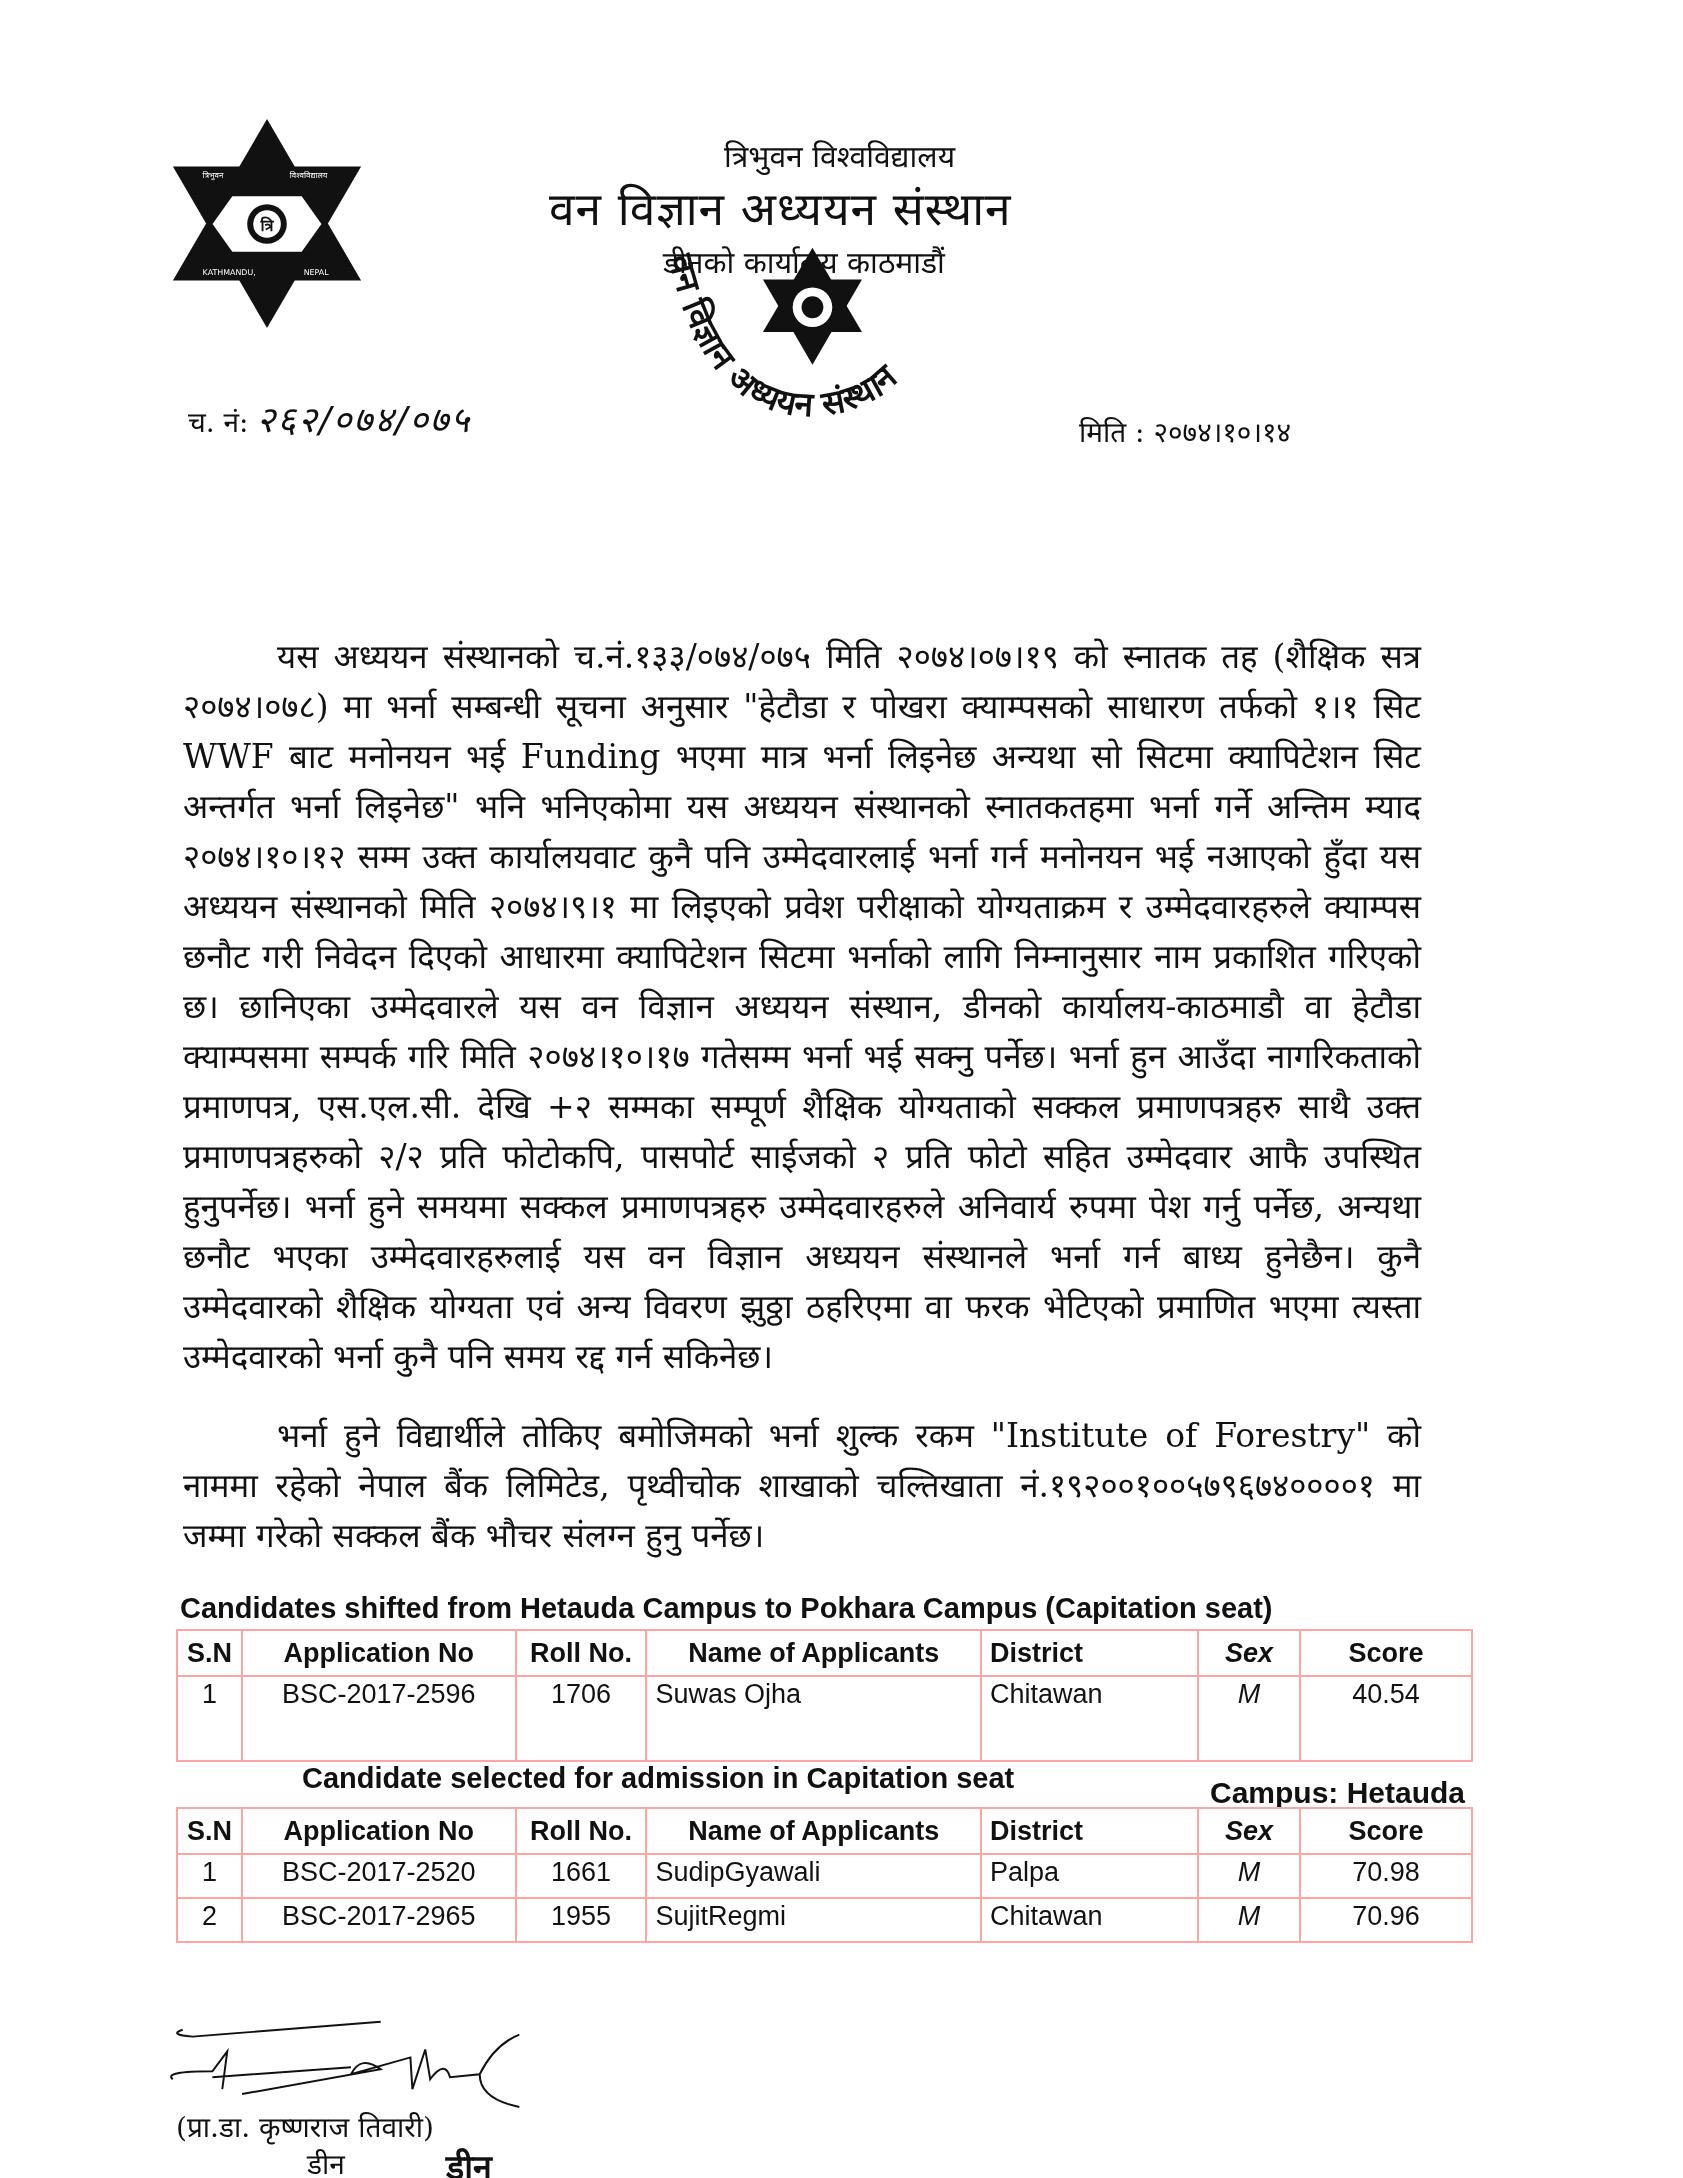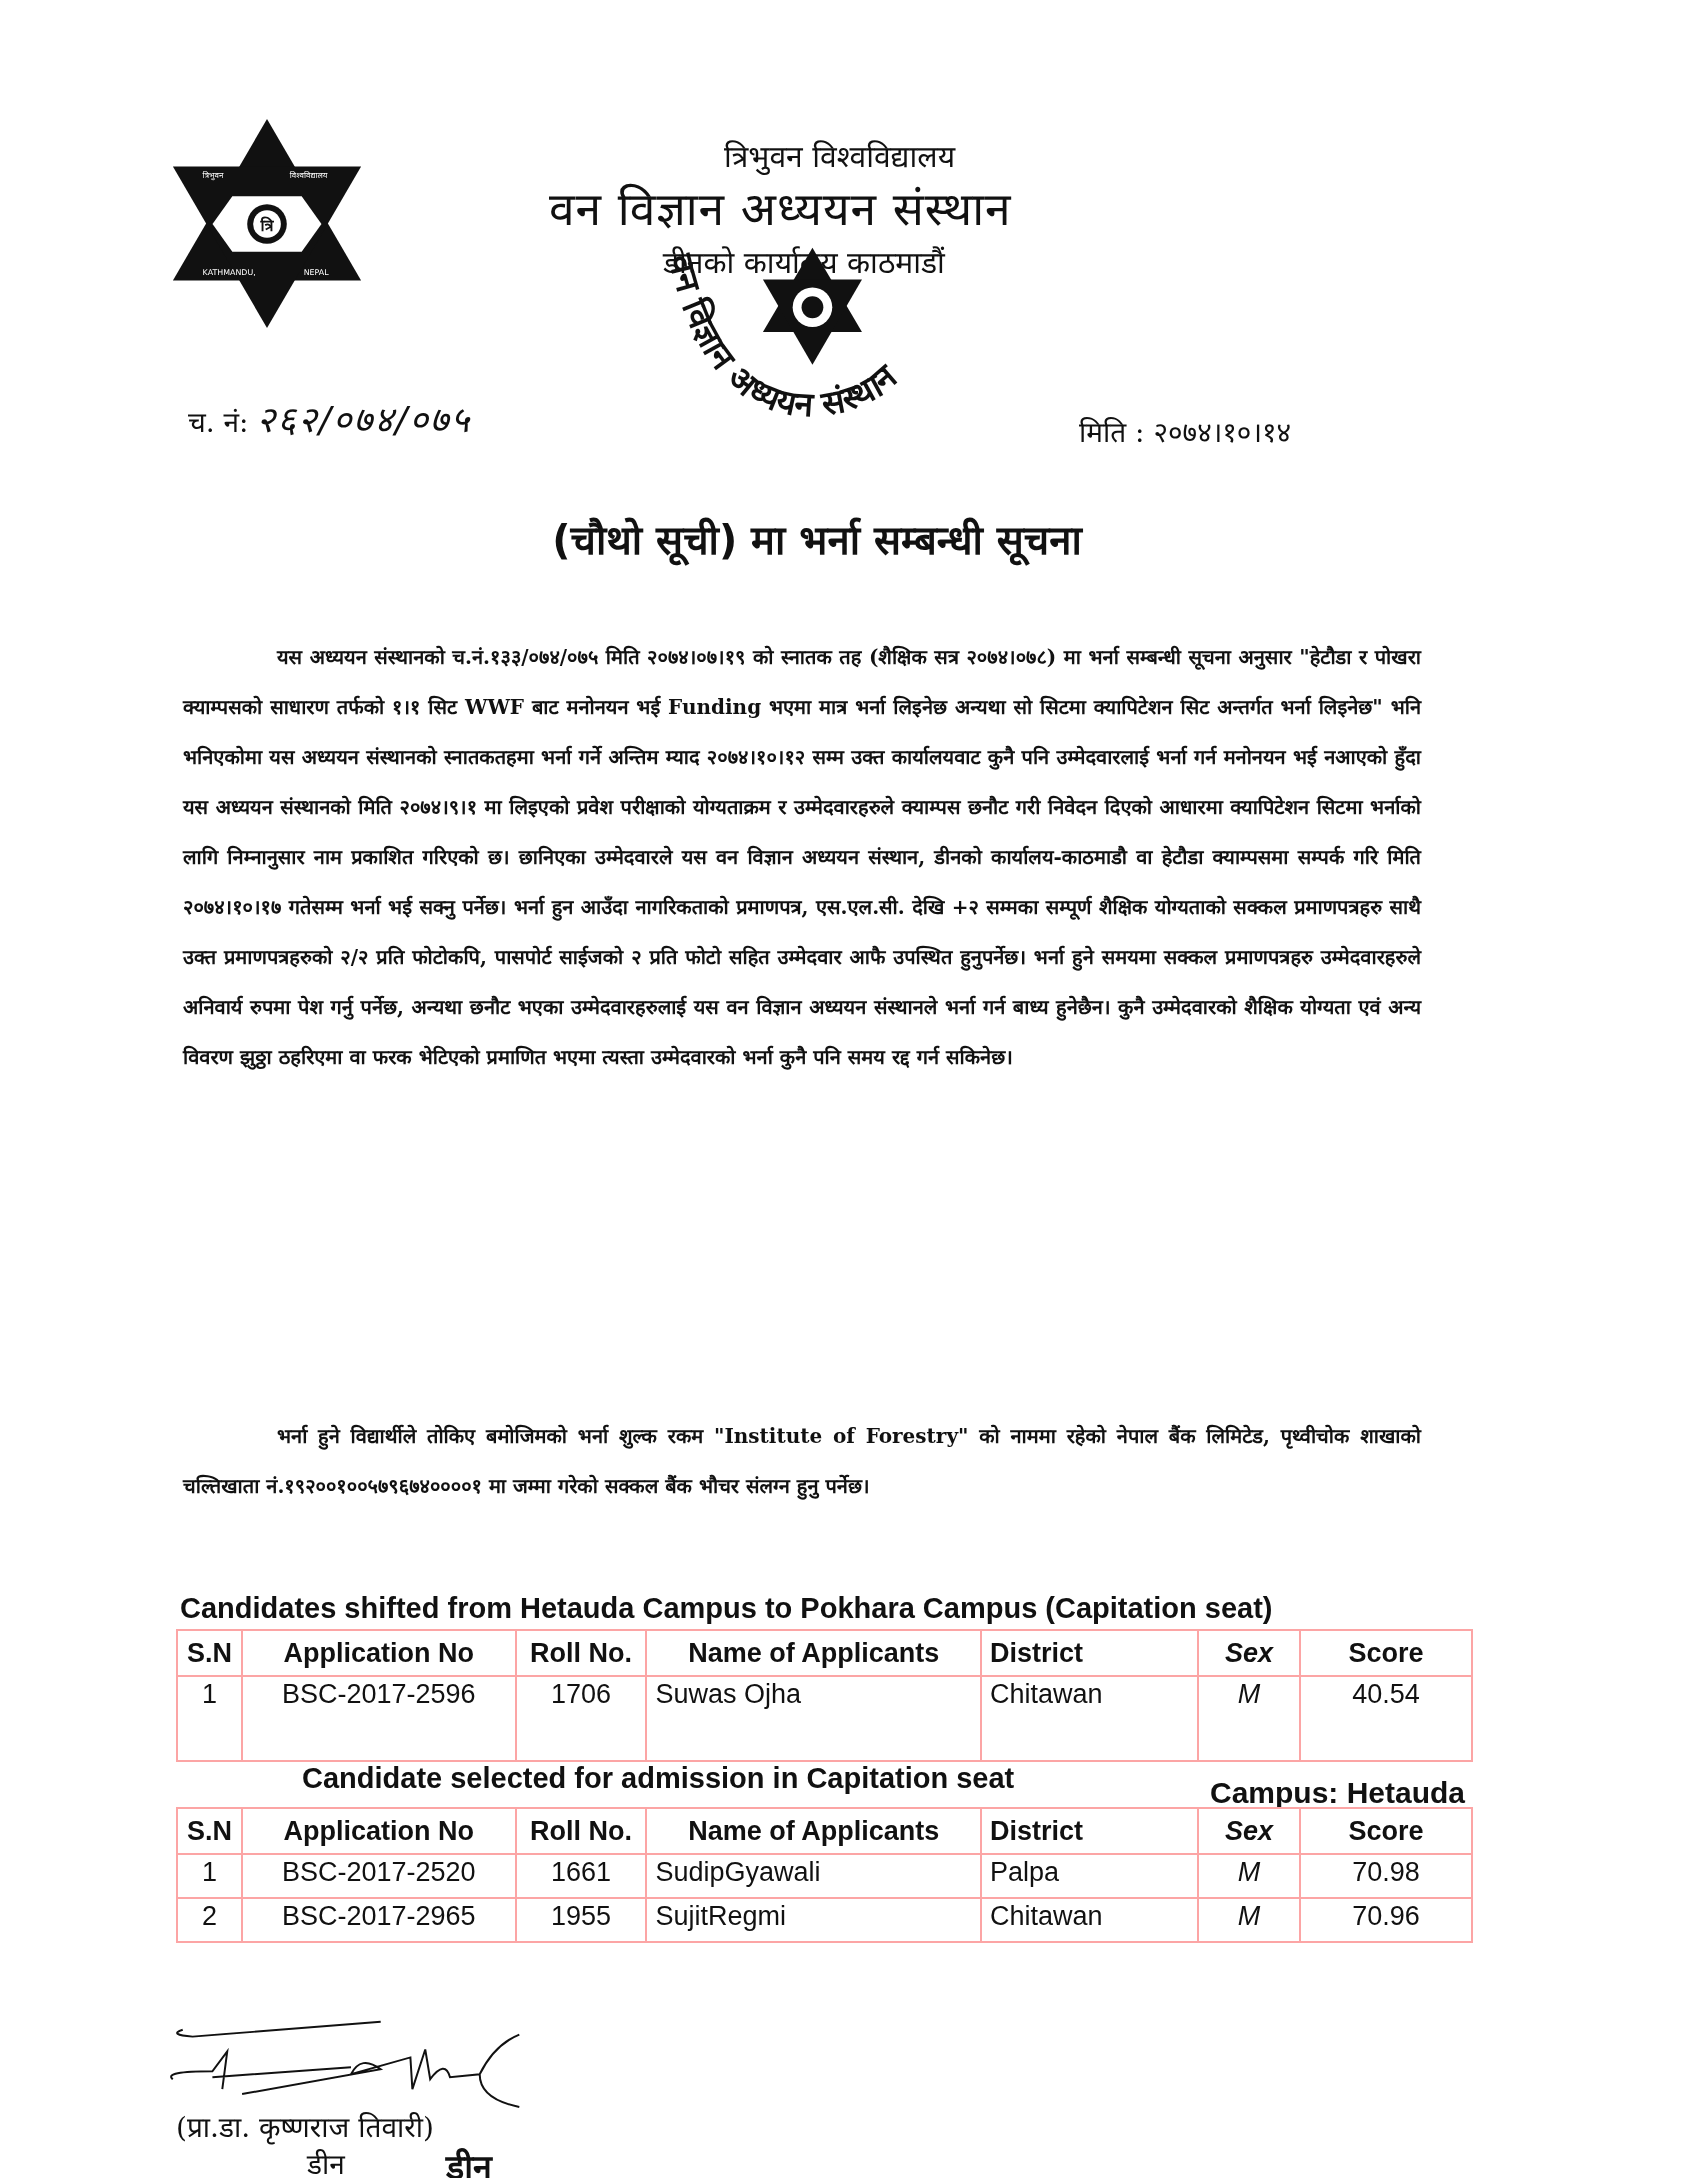--- a/index.html
+++ b/index.html
@@ -7,21 +7,21 @@
   .abs { position: absolute; }
   .logo-left { left: 163px; top: 117px; width: 208px; height: 213px; }
   .seal { left: 644px; top: 228px; width: 327px; height: 208px; }
   .hdr-line1 { left: 688px; top: 135px; font-size: 30px; margin-left: 36px; }
   .hdr-line2 { left: 549px; top: 176px; font-size: 46px; letter-spacing: 1px; }
   .hdr-line3 { left: 663px; top: 241px; font-size: 30px; }
   .ref { left: 188px; top: 394px; font-size: 28px; }
   .ref .hand { font-family: "DejaVu Sans", sans-serif; font-size: 36px; font-style: italic; letter-spacing: 2px; margin-left: 8px; }
   .date { left: 1079px; top: 396px; font-size: 28px; margin-top: 16px; }
   .title { left: 198px; top: 510px; width: 1238px; text-align: center; font-family: "DejaVu Sans", sans-serif; font-weight: bold; font-size: 40px; line-height: 61px; }
-  .para { left: 183px; width: 1238px; font-size: 20px; line-height: 50px; text-align: justify; font-weight: bold; }
+  .para { left: 183px; width: 1238px; font-size: 33px; line-height: 50px; text-align: justify; }
   .para .indent { display: inline-block; width: 94px; }
   .p1 { top: 632px; }
   .p2 { top: 1411px; }
   .tbl-caption { font-family: "Liberation Sans", sans-serif; font-weight: bold; font-size: 29px; }
   .cap1 { left: 180px; top: 1592px; }
   .cap2 { left: 302px; top: 1762px; }
   .cap2-campus { left: 1210px; top: 1776px; font-size: 30px; }
   table.data { position: absolute; left: 176px; width: 1297px; border-collapse: collapse; font-family: "Liberation Sans", sans-serif; font-size: 27px; }
   table.data th, table.data td { border: 2px solid #fca5a5; padding: 2px 8px; vertical-align: top; }
   table.data th { font-weight: bold; height: 40px; vertical-align: middle; }
@@ -83,21 +83,20 @@
 
 <div class="abs ref">
   <span>च. नं:</span><span class="hand">२६२/०७४/०७५</span>
 </div>
 <div class="abs date">
   <span>मिति :</span>
   <span>२०७४।१०।१४</span>
 </div>
 
 <div class="abs title">
-  <div>(चौथो सूची) मा भर्ना सम्बन्धी सूचना</div>
 </div>
 
 <div class="abs para p1"><span class="indent"></span><span>यस अध्ययन संस्थानको च.नं.१३३/०७४/०७५ मिति २०७४।०७।१९ को स्नातक तह (शैक्षिक सत्र २०७४।०७८) मा भर्ना सम्बन्धी सूचना अनुसार "हेटौडा र पोखरा क्याम्पसको साधारण तर्फको १।१ सिट WWF बाट मनोनयन भई Funding भएमा मात्र भर्ना लिइनेछ अन्यथा सो सिटमा क्यापिटेशन सिट अन्तर्गत भर्ना लिइनेछ" भनि भनिएकोमा यस अध्ययन संस्थानको स्नातकतहमा भर्ना गर्ने अन्तिम म्याद २०७४।१०।१२ सम्म उक्त कार्यालयवाट कुनै पनि उम्मेदवारलाई भर्ना गर्न मनोनयन भई नआएको हुँदा यस अध्ययन संस्थानको मिति २०७४।९।१ मा लिइएको प्रवेश परीक्षाको योग्यताक्रम र उम्मेदवारहरुले क्याम्पस छनौट गरी निवेदन दिएको आधारमा क्यापिटेशन सिटमा भर्नाको लागि निम्नानुसार नाम प्रकाशित गरिएको छ। छानिएका उम्मेदवारले यस वन विज्ञान अध्ययन संस्थान, डीनको कार्यालय-काठमाडौ वा हेटौडा क्याम्पसमा सम्पर्क गरि मिति २०७४।१०।१७ गतेसम्म भर्ना भई सक्नु पर्नेछ। भर्ना हुन आउँदा नागरिकताको प्रमाणपत्र, एस.एल.सी. देखि +२ सम्मका सम्पूर्ण शैक्षिक योग्यताको सक्कल प्रमाणपत्रहरु साथै उक्त प्रमाणपत्रहरुको २/२ प्रति फोटोकपि, पासपोर्ट साईजको २ प्रति फोटो सहित उम्मेदवार आफै उपस्थित हुनुपर्नेछ। भर्ना हुने समयमा सक्कल प्रमाणपत्रहरु उम्मेदवारहरुले अनिवार्य रुपमा पेश गर्नु पर्नेछ, अन्यथा छनौट भएका उम्मेदवारहरुलाई यस वन विज्ञान अध्ययन संस्थानले भर्ना गर्न बाध्य हुनेछैन। कुनै उम्मेदवारको शैक्षिक योग्यता एवं अन्य विवरण झुठ्ठा ठहरिएमा वा फरक भेटिएको प्रमाणित भएमा त्यस्ता उम्मेदवारको भर्ना कुनै पनि समय रद्द गर्न सकिनेछ।</span></div>
 <div class="abs para p2"><span class="indent"></span><span>भर्ना हुने विद्यार्थीले तोकिए बमोजिमको भर्ना शुल्क रकम "Institute of Forestry" को नाममा रहेको नेपाल बैंक लिमिटेड, पृथ्वीचोक शाखाको चल्तिखाता नं.१९२००१००५७९६७४००००१ मा जम्मा गरेको सक्कल बैंक भौचर संलग्न हुनु पर्नेछ।</span></div>
 
 <div class="abs tbl-caption cap1">Candidates shifted from Hetauda Campus to Pokhara Campus (Capitation seat)</div>
 <table class="data t1">
   <thead>
     <tr>
       <th class="c-sn">S.N</th>

